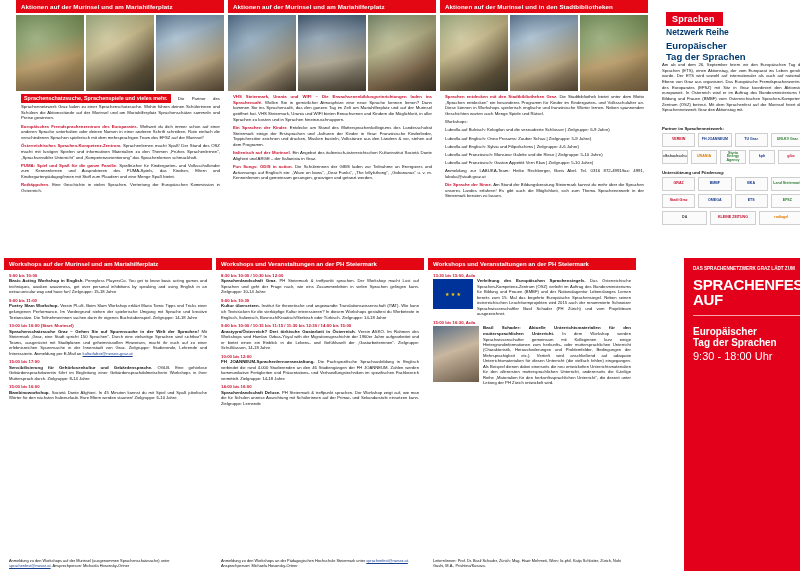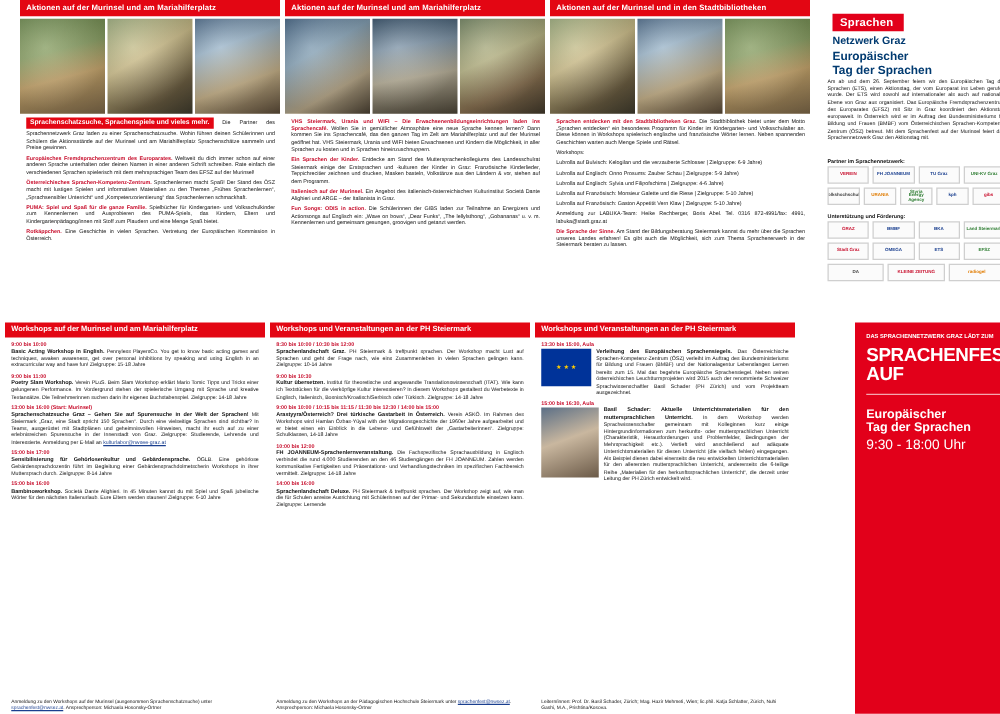--- a/index.html
+++ b/index.html
@@ -205,21 +205,21 @@
         <div class="para">
           <span class="hl">Die Sprache der Sinne.</span>
           <span>Am Stand der Bildungsberatung Steiermark kannst du mehr über die Sprachen unseres Landes erfahren! Es gibt auch die Möglichkeit, sich zum Thema Sprachenerwerb in der Steiermark beraten zu lassen.</span>
         </div>
       </div>
     </div>
 
     <div class="brand">
       <div class="brand-logo">
         <span class="sp-badge">Sprachen</span>
-        <div style="font-size:8.5px;font-weight:bold;color:#003a70;margin-top:1px;">Netzwerk Graz</div>
+        <div style="font-size:8.5px;font-weight:bold;color:#003a70;margin-top:1px;">Netzwerk Reihe</div>
         <div class="brand-title">
           <div>Europäischer</div>
           <div class="l2">Tag der Sprachen</div>
         </div>
       </div>
       <div class="brand-text">Am ab und dem 26. September feiern wir den Europäischen Tag der Sprachen (ETS), einen Aktionstag, der vom Europarat ins Leben gerufen wurde. Der ETS wird sowohl auf internationaler als auch auf nationaler Ebene von Graz aus organisiert. Das Europäische Fremdsprachenzentrum des Europarates (EFSZ) mit Sitz in Graz koordiniert den Aktionstag europaweit. In Österreich wird er im Auftrag des Bundesministeriums für Bildung und Frauen (BMBF) vom Österreichischen Sprachen-Kompetenz-Zentrum (ÖSZ) betreut. Mit dem Sprachenfest auf der Murinsel feiert das Sprachennetzwerk Graz den Aktionstag mit.</div>
       <div class="partner-label">Partner im Sprachennetzwerk:</div>
       <div class="logowall">
         <div class="logorow">
           <div class="logo red">VEREIN</div>

